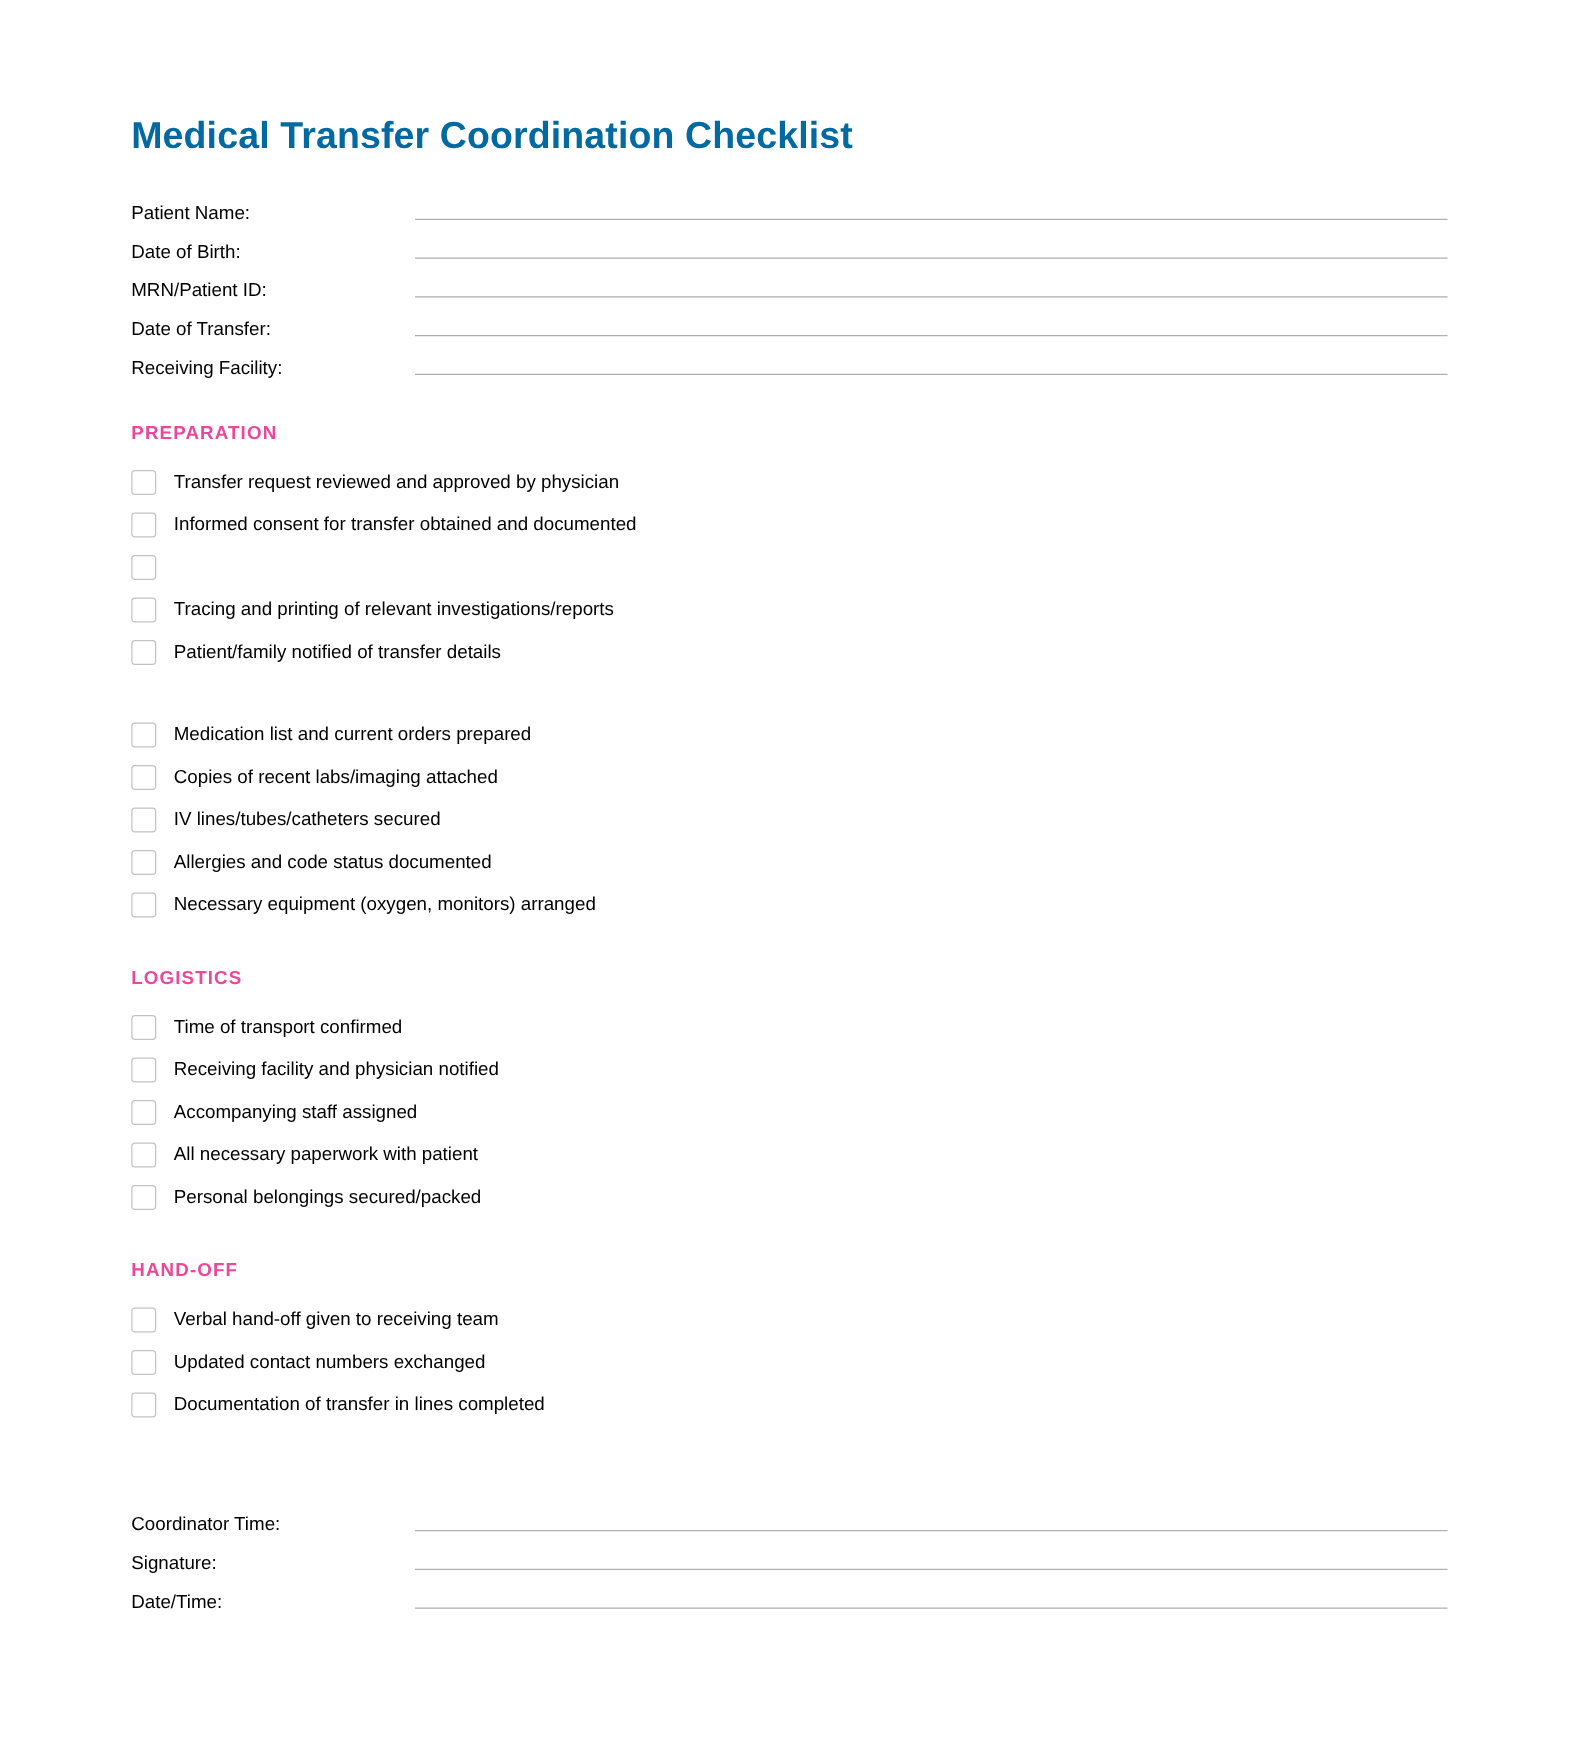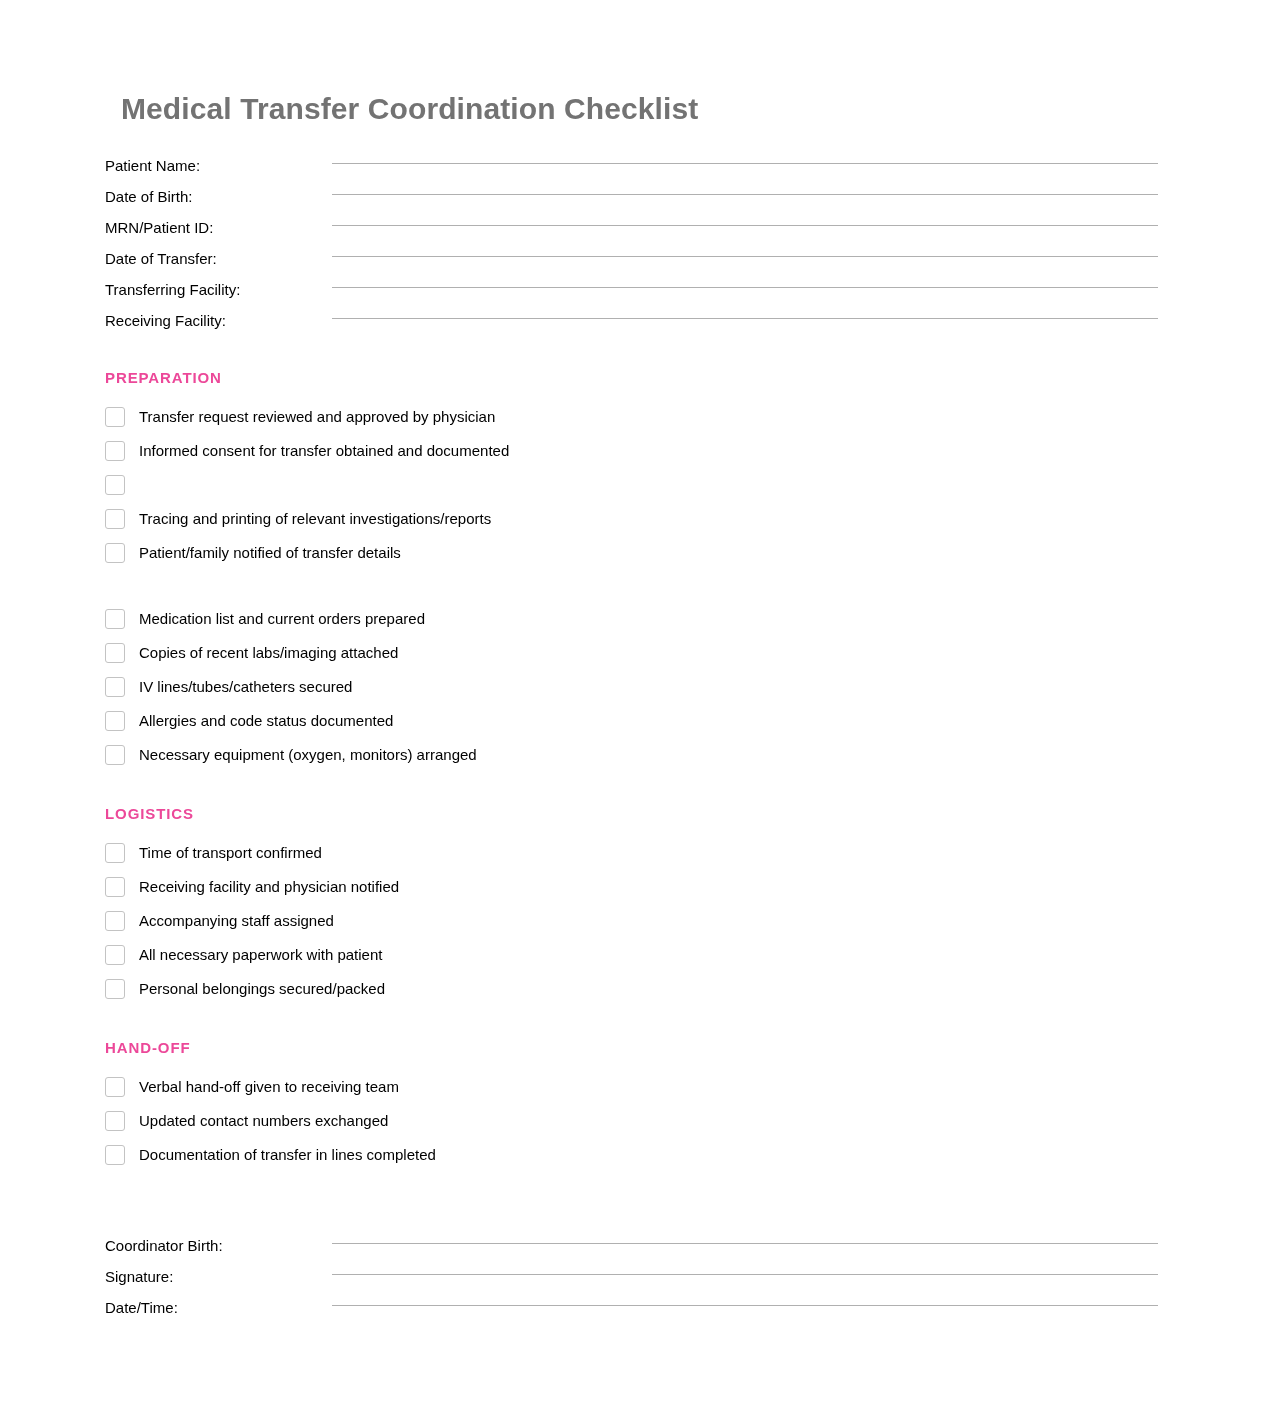--- a/index.html
+++ b/index.html
@@ -23,31 +23,31 @@
     padding: 92px 105px 0 105px;
     background: #ffffff;
   }
 
   
   .doc-title {
     font-size: 30px;
     font-weight: bold;
     line-height: 34px;
     letter-spacing: 0.1px;
-    margin: 0 0 24px 16px;
-    color: #737373;
+    margin: 0 0 24px 0;
+    color: #0369a1;
   }
 
   
   .field-block {
     margin: 0;
   }
   .field-row {
     display: flex;
-    align-items: center;
+    align-items: flex-end;
     height: 31px;
   }
   .field-label {
     font-size: 15px;
     line-height: 20px;
     width: 227px;
     flex: 0 0 227px;
     color: #000;
     white-space: nowrap;
   }
@@ -123,24 +123,20 @@
       </div>
       <div class="field-row">
         <span class="field-label">MRN/Patient ID:</span>
         <span class="field-line"></span>
       </div>
       <div class="field-row">
         <span class="field-label">Date of Transfer:</span>
         <span class="field-line"></span>
       </div>
       <div class="field-row">
-        <span class="field-label">Transferring Facility:</span>
-        <span class="field-line"></span>
-      </div>
-      <div class="field-row">
         <span class="field-label">Receiving Facility:</span>
         <span class="field-line"></span>
       </div>
     </div>
 
   <div id="sections-container">
       <div class="section">
         <div class="section-title">PREPARATION</div>
         <ul class="check-list">
           <li class="check-item">
@@ -227,21 +223,21 @@
           <li class="check-item">
             <span class="checkbox" role="checkbox" aria-checked="false"></span>
             <span class="check-label">Documentation of transfer in lines completed</span>
           </li>
         </ul>
       </div>
     </div>
 
   <div class="field-block footer-block" id="signoff-fields">
       <div class="field-row">
-        <span class="field-label">Coordinator Birth:</span>
+        <span class="field-label">Coordinator Time:</span>
         <span class="field-line"></span>
       </div>
       <div class="field-row">
         <span class="field-label">Signature:</span>
         <span class="field-line"></span>
       </div>
       <div class="field-row">
         <span class="field-label">Date/Time:</span>
         <span class="field-line"></span>
       </div>

